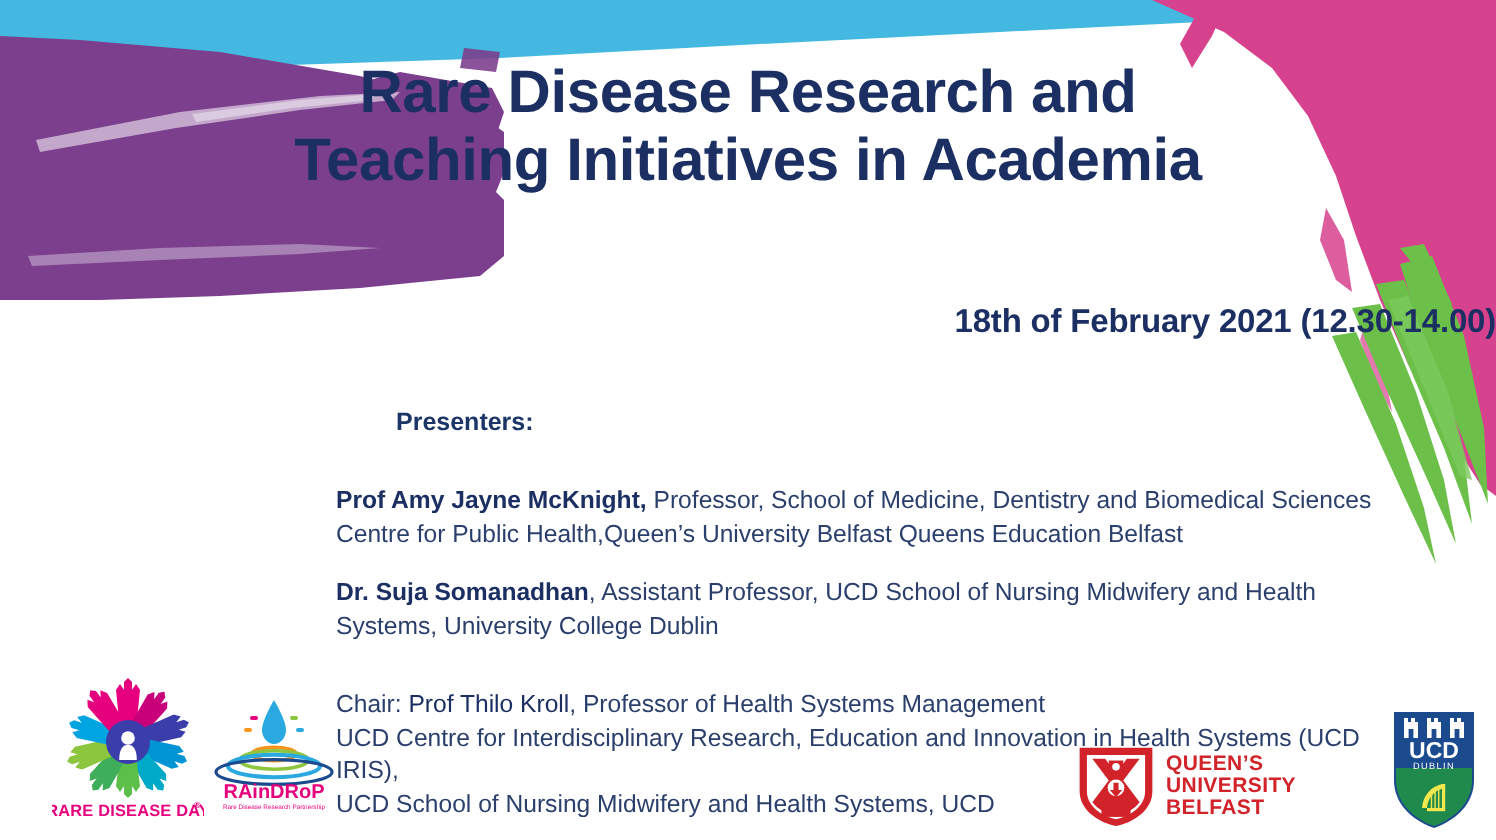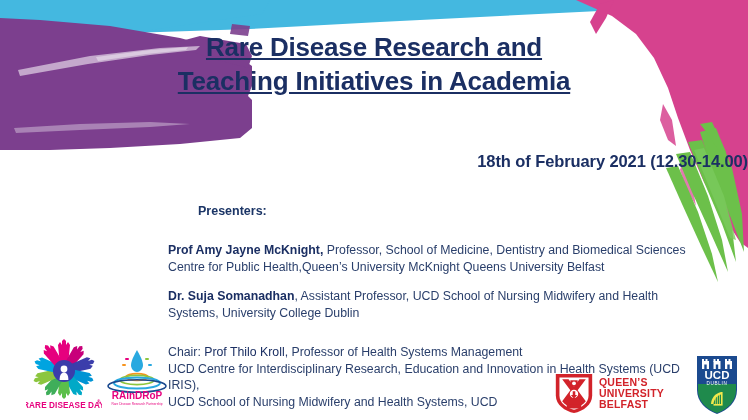--- a/index.html
+++ b/index.html
@@ -29,26 +29,25 @@
   .title-block {
     position: absolute;
     left: 0;
     top: 30px;
     width: 748px;
     text-align: center;
     z-index: 5;
   }
   .title-line {
     color: #1b2f63;
-    font-size: 26px;
+    font-size: 30px;
     font-weight: bold;
     line-height: 34px;
     letter-spacing: -0.2px;
     white-space: nowrap;
-    text-decoration: underline;
   }
 
   .date-line {
     position: absolute;
     left: 0;
     top: 152px;
     width: 748px;
     text-align: right;
     color: #1b2f63;
     font-size: 16.5px;
@@ -93,21 +92,21 @@
   }
   .chair-block b { font-weight: normal; color: #1b2f63; }
 
   
   .logo {
     position: absolute;
     z-index: 6;
   }
   .logo-rdd   { left: 26px;  top: 338px; width: 76px;  height: 78px; }
   .logo-rain  { left: 100px; top: 344px; width: 74px;  height: 62px; text-decoration: underline; }
-  .logo-qub   { left: 554px; top: 372px; width: 140px; height: 48px; }
+  .logo-qub   { left: 538px; top: 372px; width: 140px; height: 48px; }
   .logo-ucd   { left: 694px; top: 354px; width: 46px;  height: 62px; }
 
   .qub-wrap { display: flex; align-items: center; gap: 5px; }
   .qub-text {
     color: #d2232a;
     font-size: 10.5px;
     font-weight: bold;
     line-height: 11px;
     letter-spacing: 0.2px;
   }
@@ -153,21 +152,21 @@
   <div class="title-block">
     <div class="title-line">Rare Disease Research and</div>
     <div class="title-line">Teaching Initiatives in Academia</div>
   </div>
 
   <div class="date-line">18th of February 2021 (12.30-14.00)</div>
 
   <div class="presenters-heading">Presenters:</div>
 
   <div class="presenter-block presenter-1">
-    <b>Prof Amy Jayne McKnight,</b><span> Professor, School of Medicine, Dentistry and Biomedical Sciences Centre for Public Health,Queen’s University McKnight  Queens University Belfast</span>
+    <b>Prof Amy Jayne McKnight,</b><span> Professor, School of Medicine, Dentistry and Biomedical Sciences Centre for Public Health,Queen’s University Belfast  Queens Education Belfast</span>
   </div>
 
   <div class="presenter-block presenter-2">
     <b>Dr. Suja Somanadhan</b><span>, Assistant Professor, UCD School of Nursing Midwifery and Health Systems, University College Dublin</span>
   </div>
 
   <div class="chair-block">
     <span>Chair: </span><b>Prof Thilo Kroll</b><span>, Professor of Health Systems Management</span><br>
     <span>UCD Centre for Interdisciplinary Research, Education and Innovation in Health Systems (UCD IRIS),</span><br>
     <span>UCD School of Nursing Midwifery and Health Systems, UCD</span>

